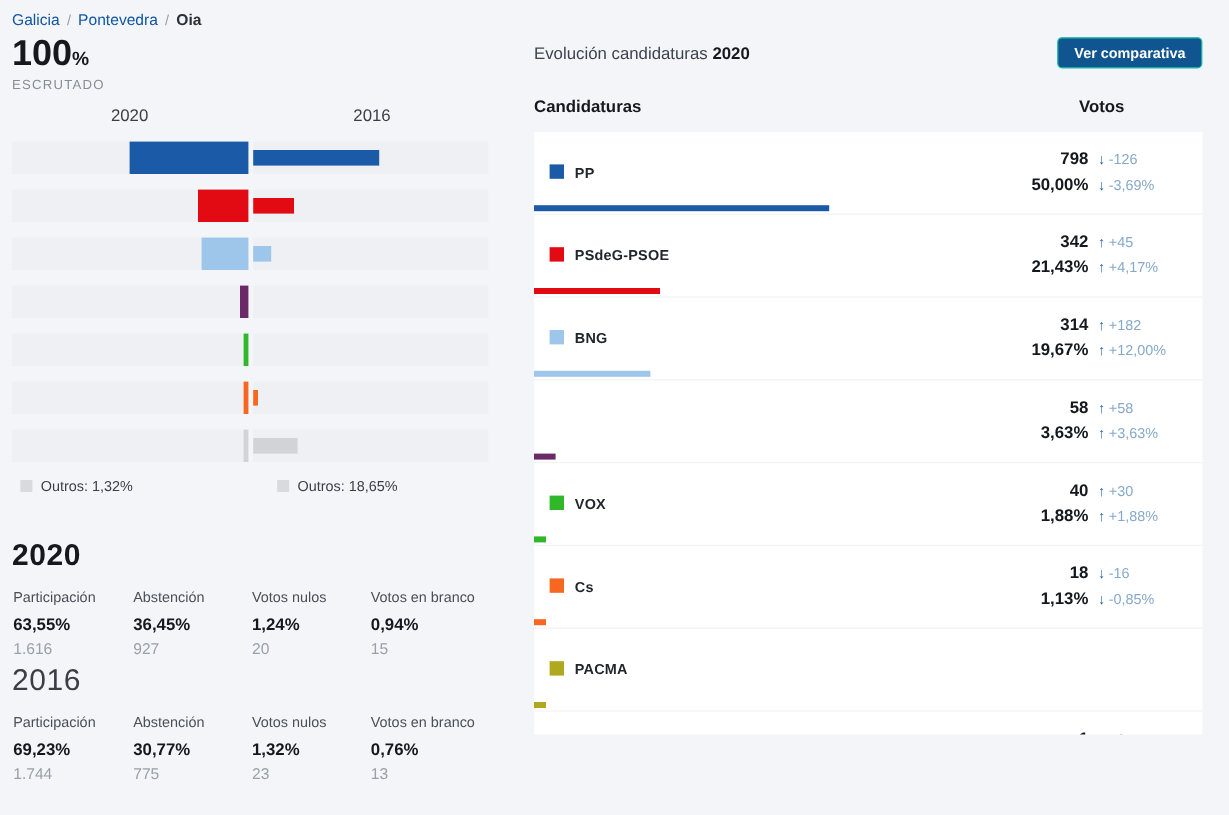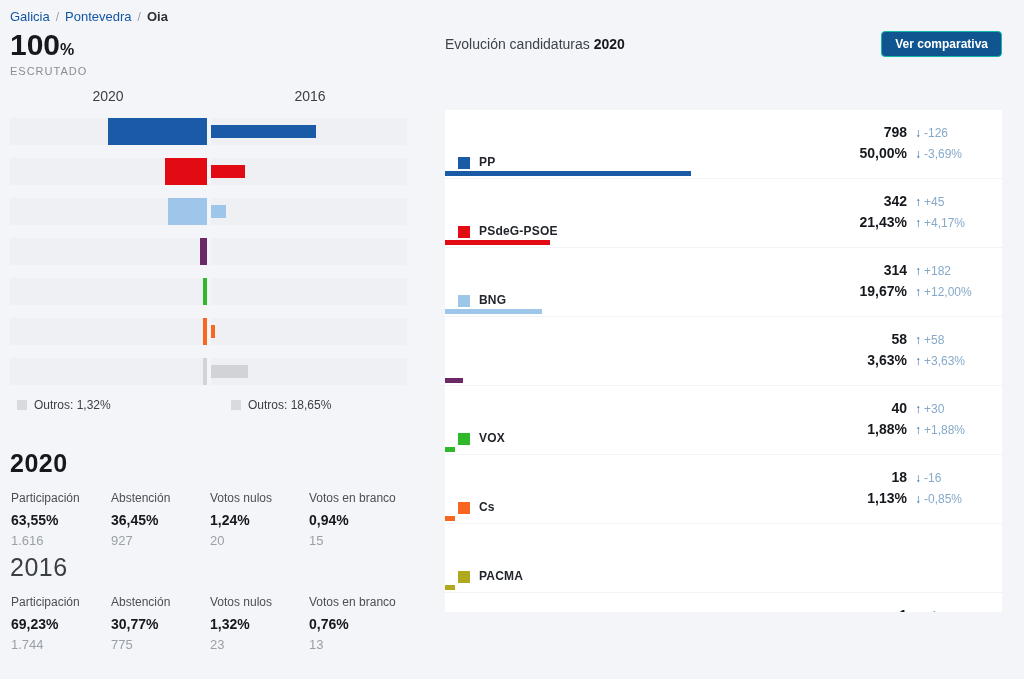--- a/index.html
+++ b/index.html
@@ -59,21 +59,21 @@
     position:absolute; top:31px; right:0; height:26px; padding:0 13px;
     background:#115590; color:#ffffff; font-size:12px; font-weight:bold;
     border:1px solid #14b8a6; border-radius:4px; font-family:inherit; cursor:pointer;
   }
   .table-headers { position:absolute; top:80px; left:0; width:557px; height:18px;
     font-size:14px; font-weight:bold; color:#15181d; }
   .th-votos { position:absolute; right:65px; top:0; }
 
   .card { position:absolute; top:110px; left:0; width:557px; height:502px; background:#ffffff; overflow:hidden; }
   .party-row { position:relative; height:69px; border-bottom:1px solid #f2f3f6; box-sizing:border-box; }
-  .party-id { position:absolute; left:13px; top:45px; display:flex; align-items:flex-end; gap:9px; }
+  .party-id { position:absolute; left:13px; top:27px; display:flex; align-items:flex-start; gap:9px; }
   .party-sq { width:12px; height:12px; display:inline-block; }
   .party-name { font-size:12px; font-weight:bold; color:#22262c; letter-spacing:0.2px; }
   .votes-block { position:absolute; top:14px; right:27px; }
   .vote-line { display:flex; justify-content:flex-end; align-items:baseline; height:21px; }
   .vote-num { font-size:14px; font-weight:bold; color:#15181d; text-align:right; }
   .vote-delta { width:60px; margin-left:8px; font-size:12px; color:#86a9c9; text-align:left; white-space:nowrap; }
   .vote-delta .arr { color:#2e6ba8; margin-right:3px; }
   .party-bar { position:absolute; left:0; bottom:2px; height:5px; }
 </style>
 </head>
@@ -213,20 +213,24 @@
 
 </div>
 
 <div class="right-wrap">
   <div class="panel-title">
     <span>Evolución candidaturas</span>
     <b>2020</b>
   </div>
   <button class="compare-btn">Ver comparativa</button>
 
+  <div class="table-headers">
+    <span class="th-cand">Candidaturas</span>
+    <span class="th-votos">Votos</span>
+  </div>
 
   <div class="card" id="party-rows">
   <div class="party-row">
     <div class="party-id">
       <span class="party-sq" style="background: rgb(27, 90, 166);"></span>
       <span class="party-name">PP</span>
     </div>
     <div class="votes-block">
       <div class="vote-line">
         <span class="vote-num">798</span>

